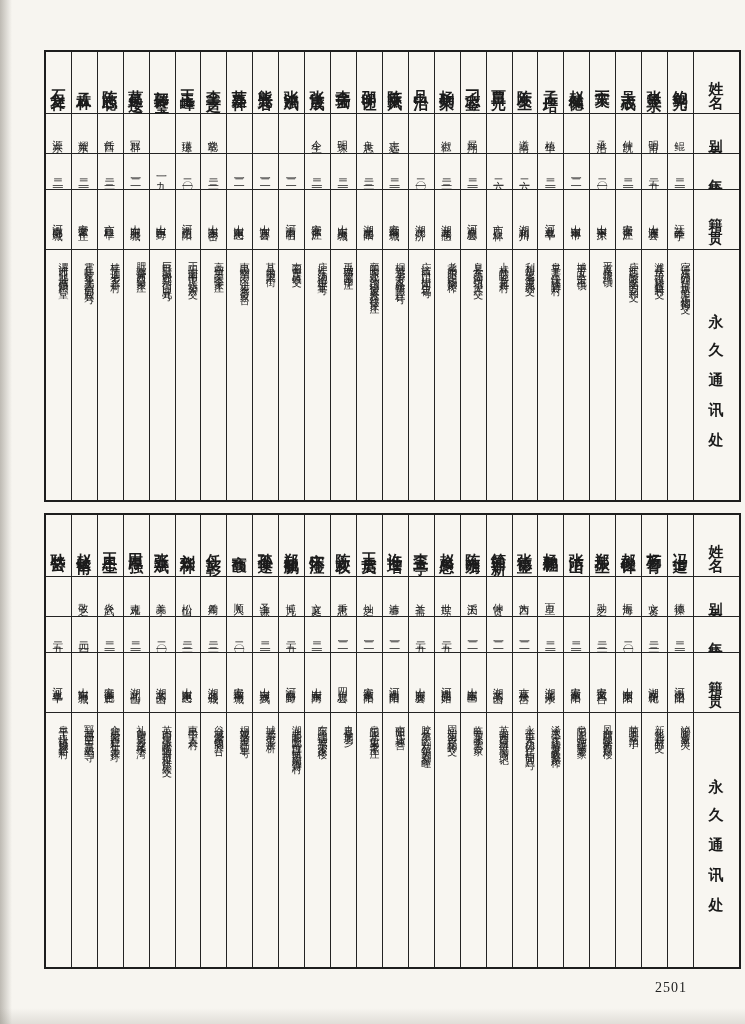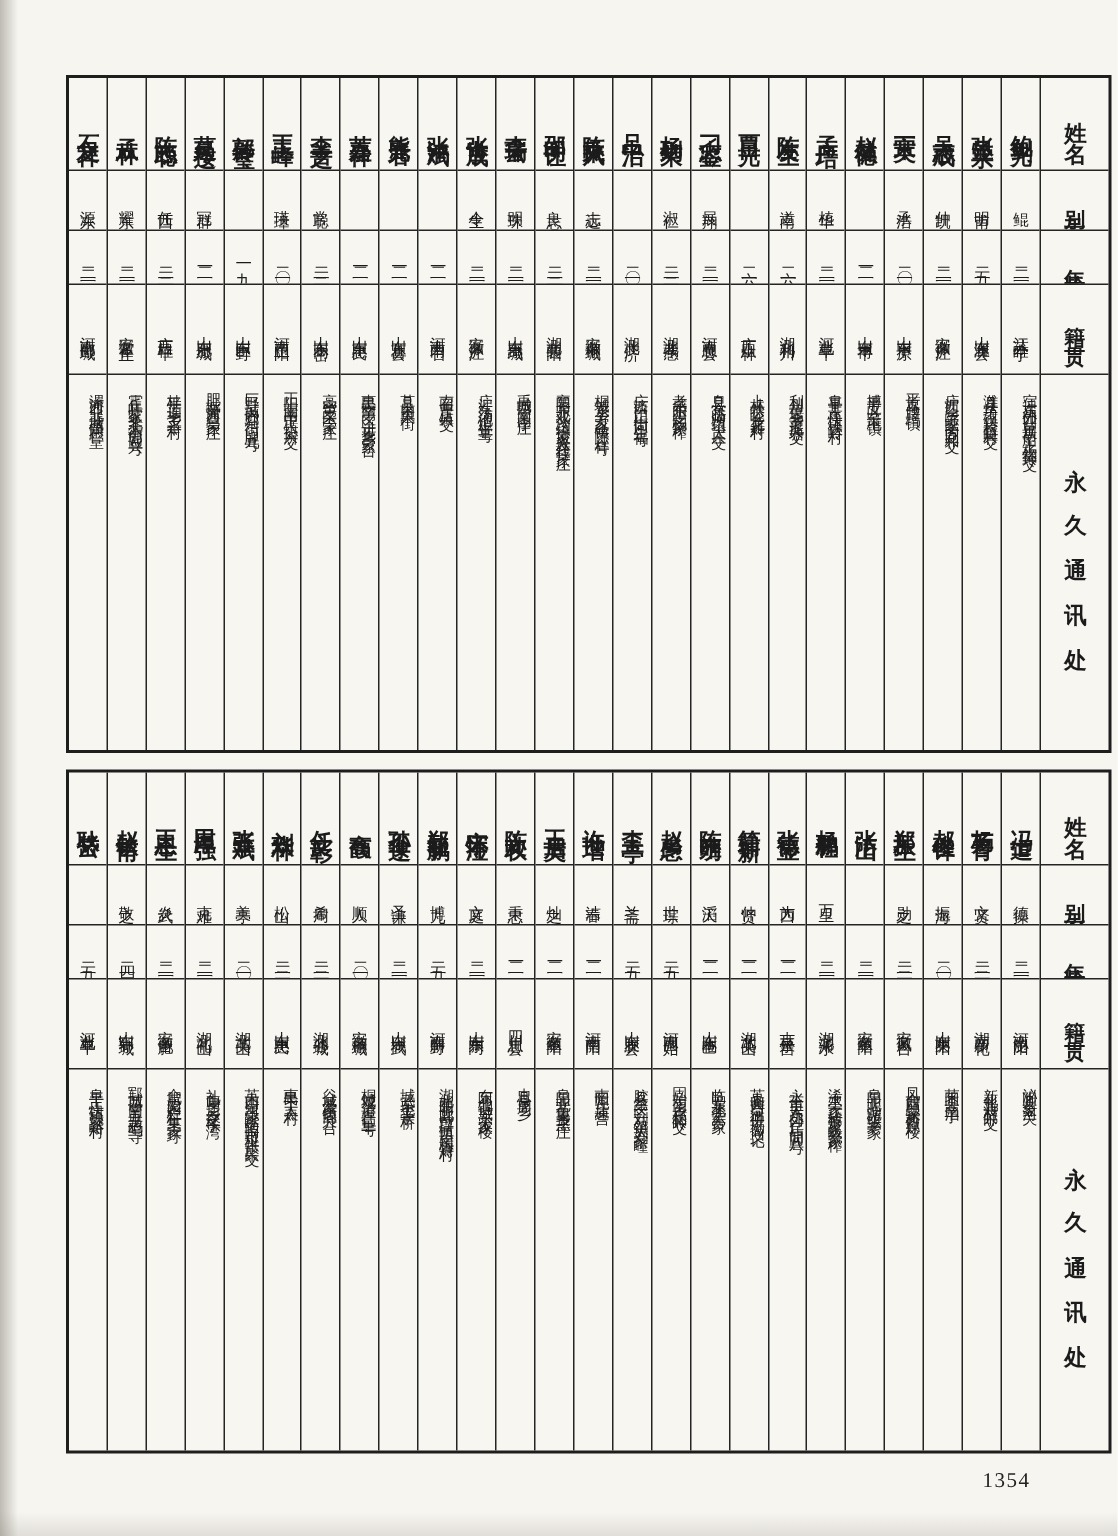--- a/index.html
+++ b/index.html
@@ -430,14 +430,14 @@
   </div>
       <div class="col entry">
     <div class="cell c-name">耿岱云</div>
     <div class="cell c-alias"></div>
     <div class="cell c-age">二五</div>
     <div class="cell c-origin">河北阜平</div>
     <div class="cell c-address">阜平王快镇魏家峪村</div>
   </div>
     </div>
 
-  <div class="page-number">1354</div>
+  <div class="page-number">2501</div>
 </div>
 
 </body></html>

